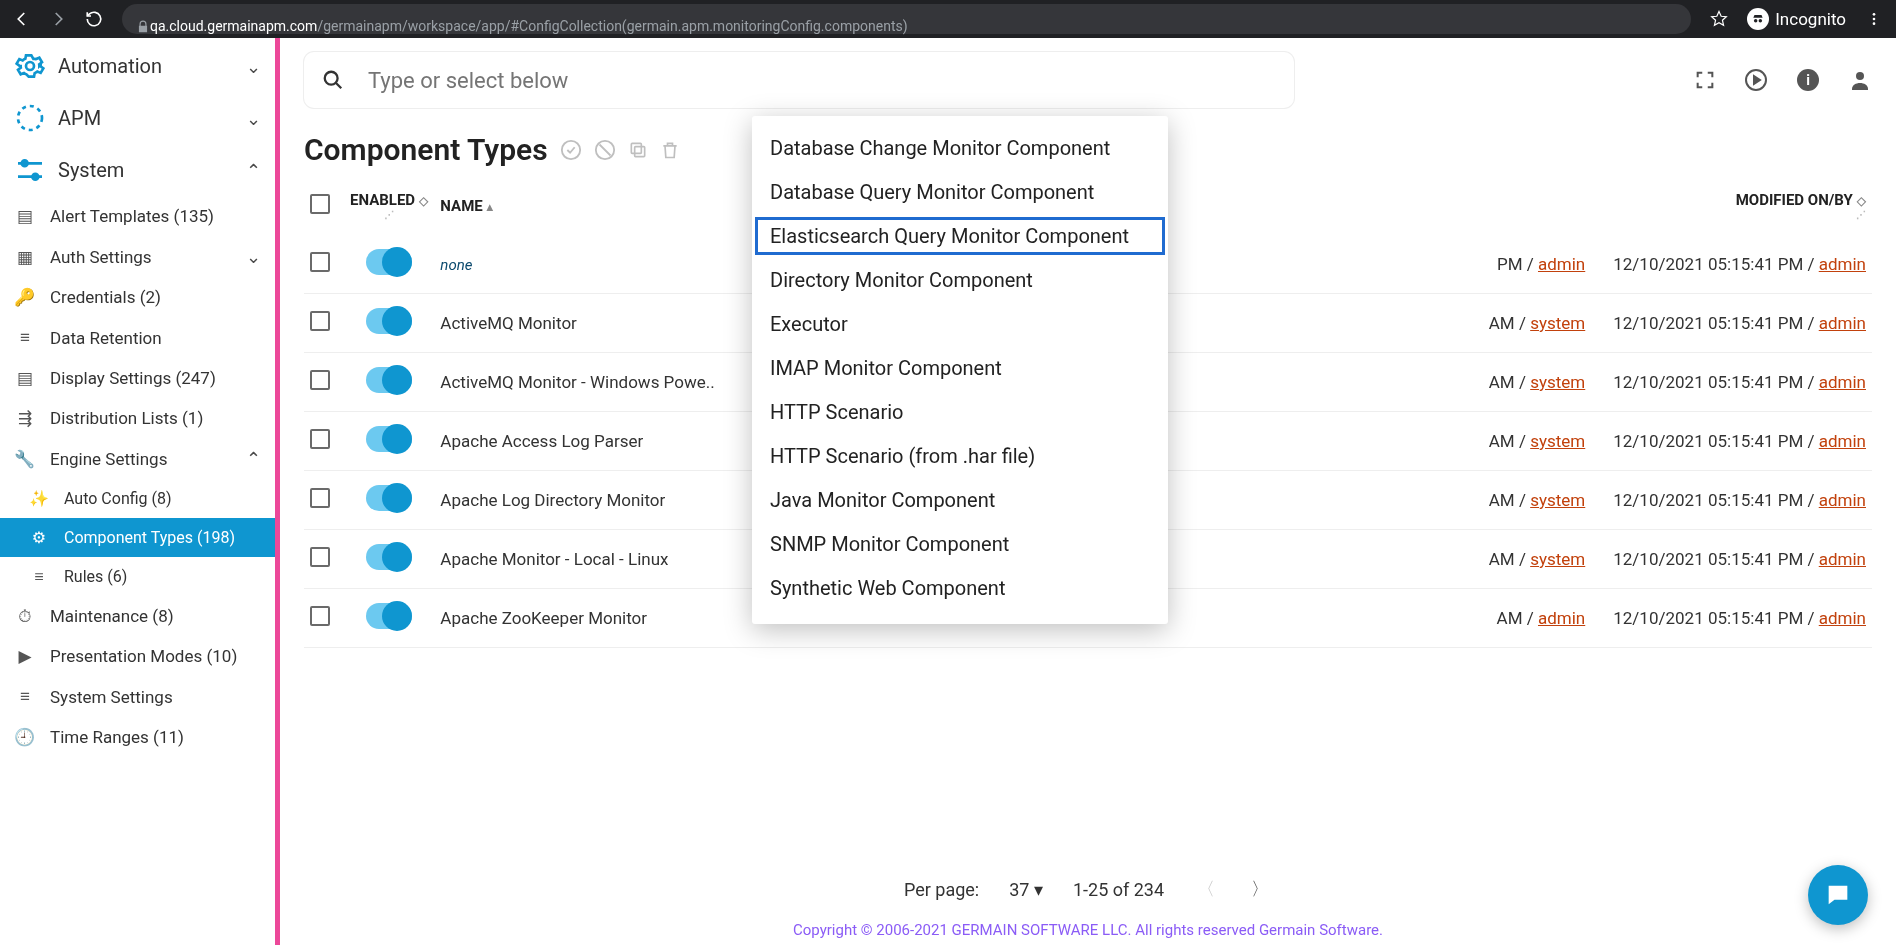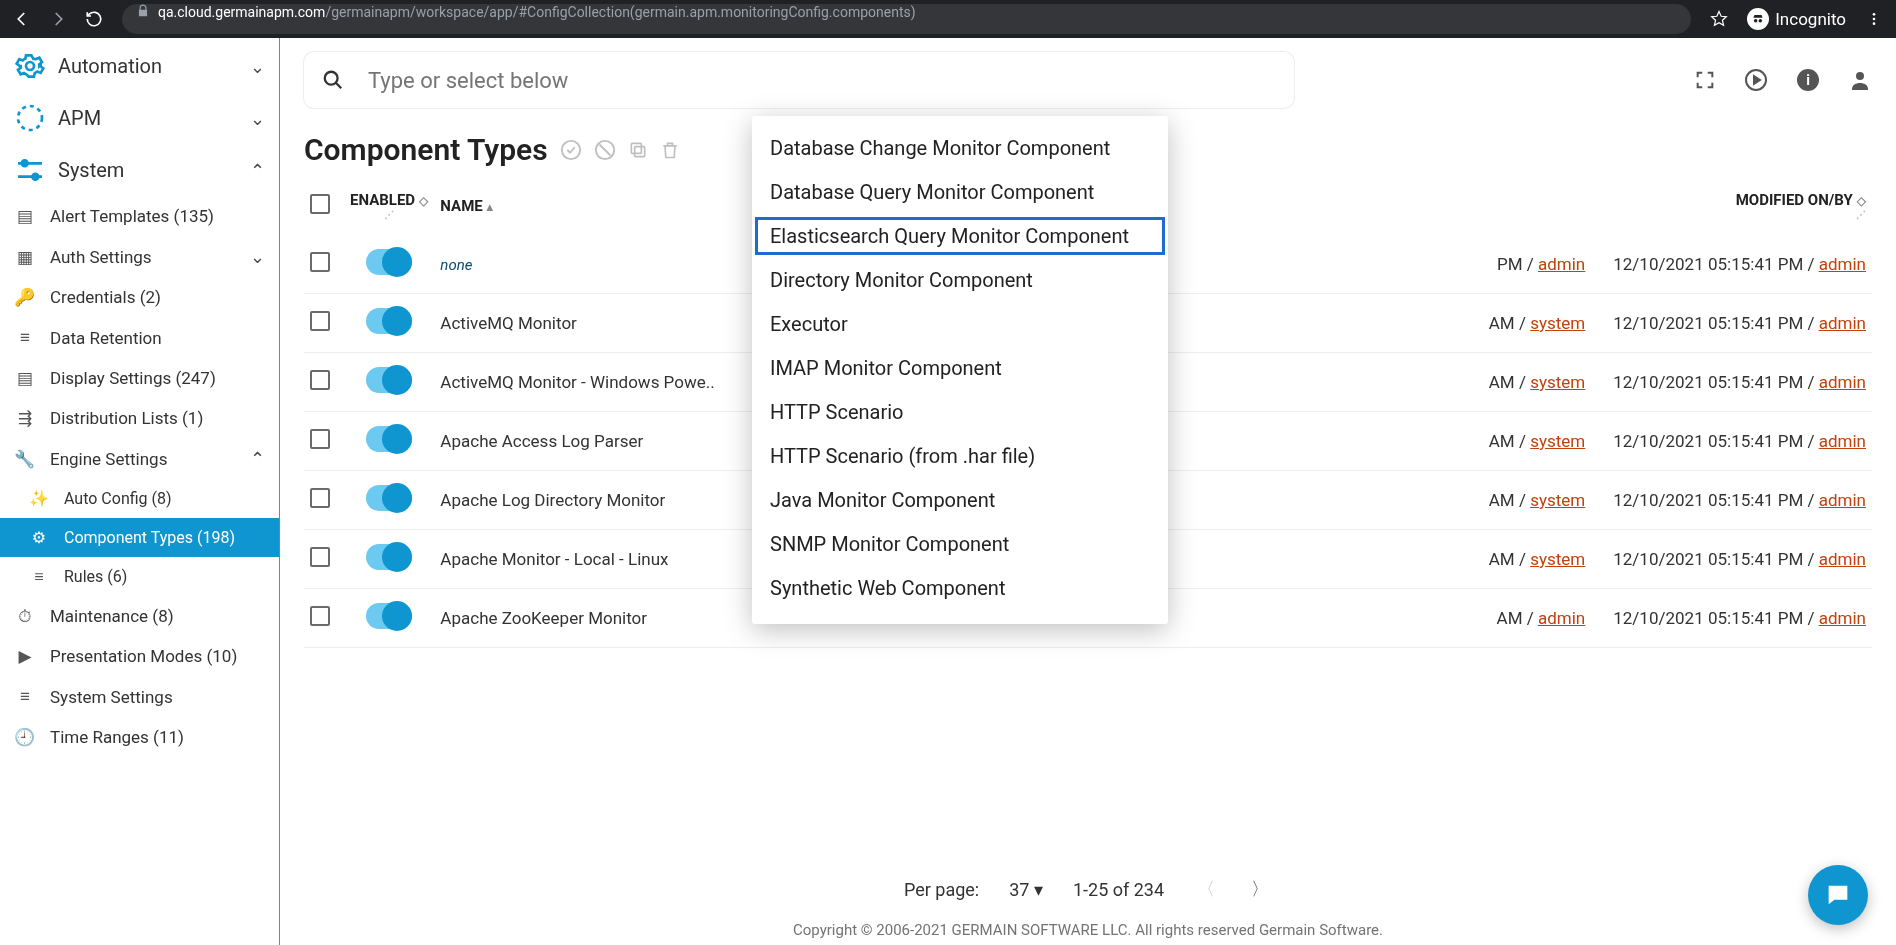--- a/index.html
+++ b/index.html
@@ -2,28 +2,28 @@
 <html><head>
 <meta charset="utf-8">
 <style>
 * { margin:0; padding:0; box-sizing:border-box; font-family:-apple-system,BlinkMacSystemFont,"Segoe UI",Roboto,Helvetica,Arial,sans-serif; }
 body { width:1896px; height:945px; overflow:hidden; background:#fff; }
 
 
 .browser-bar { height:38px; background:#202124; display:flex; align-items:center; padding:0 8px; color:#fff; gap:8px; }
 .nav-btn { width:28px; height:28px; display:flex; align-items:center; justify-content:center; color:#9aa0a6; cursor:pointer; border-radius:50%; }
 .nav-btn.active { color:#fff; }
-.url-bar { flex:1; background:#35363a; border-radius:20px; height:30px; display:flex; align-items:flex-start; padding:0 14px; color:#9aa0a6; font-size:14px; gap:8px; margin:0 6px; }
+.url-bar { flex:1; background:#35363a; border-radius:20px; height:30px; display:flex; align-items:flex-end; padding:0 14px; color:#9aa0a6; font-size:14px; margin:0 6px; }
 .url-text .host { color:#fff; }
 .inc-pill { display:flex; align-items:center; gap:6px; font-size:17px; padding:0 6px; }
 .inc-ico { width:22px; height:22px; background:#fff; border-radius:50%; display:flex; align-items:center; justify-content:center; color:#202124; font-size:12px; }
 
 
 .app { display:flex; height:calc(100% - 38px); position:relative; }
-.sidebar { width:280px; background:#fff; border-right:1px solid #ec4899; overflow:hidden; position:relative; }
+.sidebar { width:280px; background:#fff; border-right:5px solid #ec4899; overflow:hidden; position:relative; }
 .sb-top { padding:2px 0 0 0; }
 .sb-item { display:flex; align-items:center; justify-content:space-between; padding:10px 14px; font-size:20px; color:#333; cursor:pointer; }
 .sb-item .left { display:flex; align-items:center; gap:12px; }
 .sb-ico { width:32px; height:32px; display:flex; align-items:center; justify-content:center; }
 .chev { font-size:18px; color:#4a4a4a; }
 .sb-row { display:flex; align-items:center; gap:14px; padding:10px 14px; font-size:17px; color:#333; cursor:pointer; justify-content:space-between; }
 .sb-row .rl { display:flex; align-items:center; gap:14px; }
 .sb-row .ic { width:22px; color:#555; display:flex; align-items:center; justify-content:center; }
 .sb-row.small { font-size:16px; padding:10px 14px 10px 28px; }
 .sb-row.active { background:#0f96d0; color:#fff; }
@@ -59,21 +59,21 @@
 
 .dropdown { position:absolute; left:752px; top:78px; width:416px; background:#fff; box-shadow:0 6px 28px rgba(0,0,0,.25); border-radius:3px; padding:10px 0 14px 0; z-index:20; }
 .dd-item { padding:10px 18px; font-size:20px; color:#222; cursor:pointer; }
 .dd-item.sel { outline:3px solid #1f6bd0; outline-offset:-6px; border-radius:2px; }
 
 
 .footer { position:absolute; bottom:0; left:280px; right:0; background:#fff; }
 .pager { display:flex; align-items:center; justify-content:center; gap:30px; padding:14px 0; font-size:18px; color:#333; }
 .pgbtn { width:24px; text-align:center; color:#555; cursor:pointer; font-size:18px; }
 .pgbtn.dis { color:#c9c9c9; }
-.copyright { text-align:center; font-size:15px; color:#737373; padding:6px 0; }
+.copyright { text-align:center; font-size:15px; color:#8b5cf6; padding:6px 0; }
 
 
 .chat { position:absolute; right:28px; bottom:20px; width:60px; height:60px; background:#0f96d0; border-radius:50%; display:flex; align-items:center; justify-content:center; color:#fff; font-size:24px; cursor:pointer; box-shadow:0 4px 14px rgba(0,0,0,.25); z-index:30; }
 
 
 svg { display:block; }
 </style>
 </head>
 <body>
 

